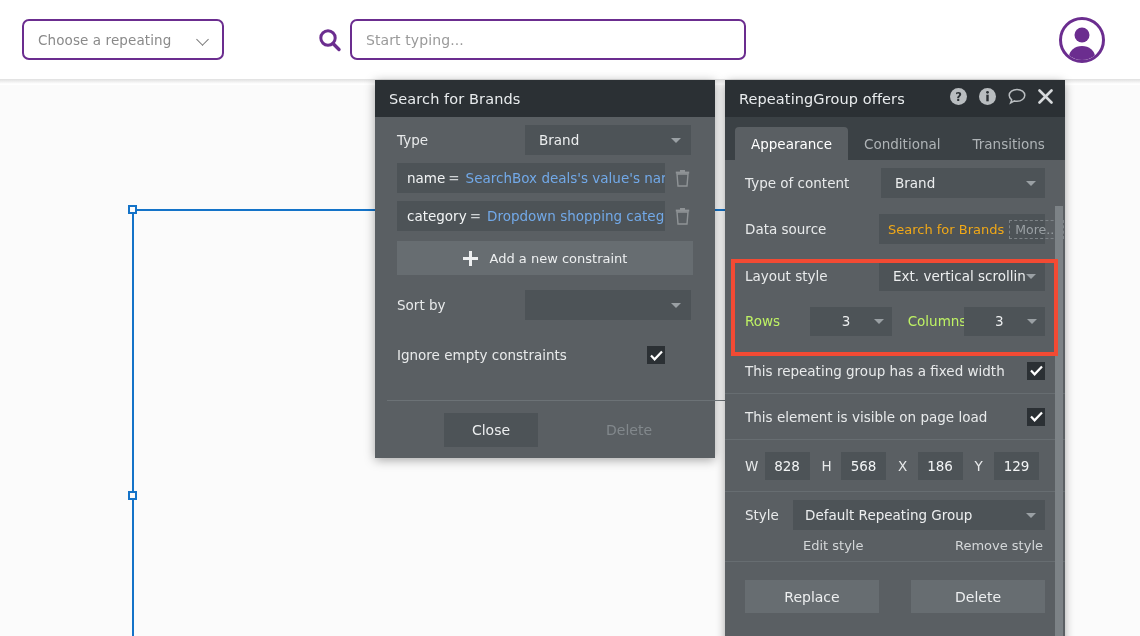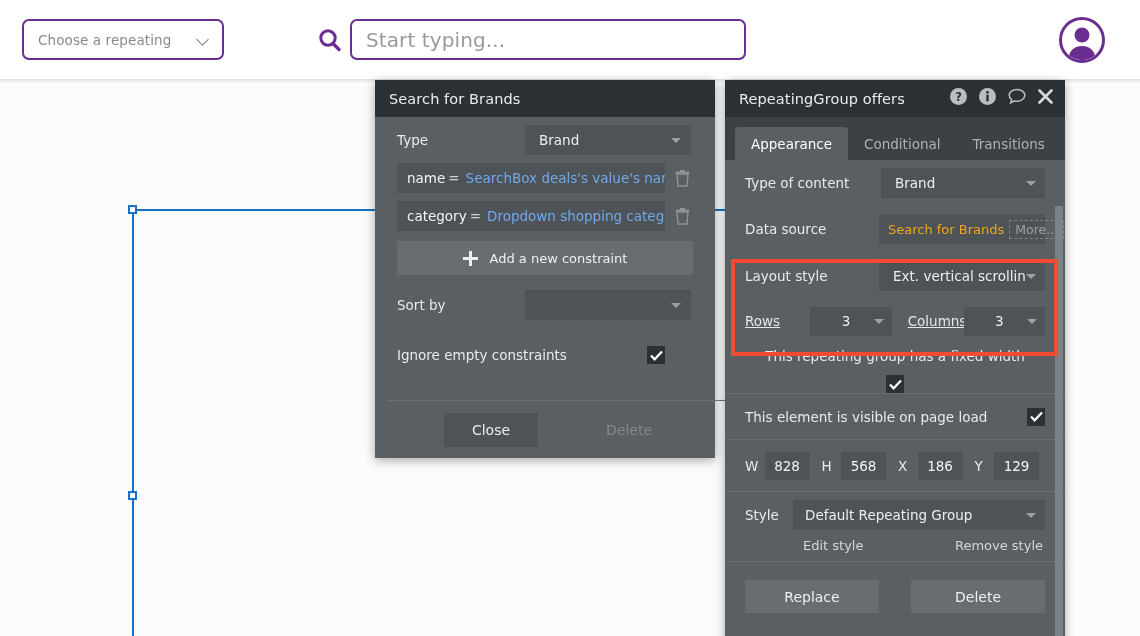--- a/index.html
+++ b/index.html
@@ -43,21 +43,21 @@
     position: absolute; left: 316px; top: 26px;
     width: 28px; height: 28px;
   }
   .search-icon-wrap svg { display: block; }
   .search-field {
     position: absolute; left: 350px; top: 19px; width: 396px; height: 41px;
     border: 2px solid #6b2d8f; border-radius: 7px; background: #fff;
     display: flex; align-items: center; padding: 0 14px;
   }
   .search-field .sf-text {
-    font-size: 20px; color: #9a9a9a; letter-spacing: .1px;
+    font-size: 14px; color: #9a9a9a; letter-spacing: .1px;
   }
   .avatar {
     position: absolute; left: 1058px; top: 16px; width: 48px; height: 48px;
   }
 
   
   .canvas {
     position: absolute; left: 0; top: 85px; width: 1140px; height: 551px;
     background: #fbfbfb;
   }
@@ -207,21 +207,21 @@
     border: 1px dashed #7d8387; padding: 1px 5px;
   }
   .red-outline {
     position: absolute; left: 731px; top: 259px; width: 327px; height: 97px;
     border: 4px solid #f34a33; pointer-events: none; z-index: 5;
   }
   .rowcol-row {
     display: flex; align-items: center; padding: 0 20px; height: 42px;
     gap: 0;
   }
-  .rc-label { font-size: 13.5px; color: #e5e5e5; text-decoration: underline; }
+  .rc-label { font-size: 13.5px; color: #bef264; }
   .small-dd {
     background: #4d5357; color: #eceeef; height: 29px; width: 86px;
     display: flex; align-items: center; padding: 0 8px; font-size: 13.5px;
     cursor: pointer;
   }
   .small-dd .sd-val { flex: 1; text-align: center; }
   .rg-check-row {
     display: flex; align-items: center; padding: 0 20px; height: 46px;
     border-bottom: 1px solid #676d71;
   }
@@ -465,21 +465,21 @@
           <span class="sd-val">3</span>
           <span class="caret"></span>
         </div>
         <span class="rc-label" style="width:72px; padding-left:16px;">Columns</span>
         <div class="small-dd">
           <span class="sd-val">3</span>
           <span class="caret"></span>
         </div>
       </div>
 
-      <div class="rg-check-row" style="margin-top:6px;flex-direction:column;">
+      <div class="rg-check-row" style="margin-top:6px;">
         <span class="rc-txt">This repeating group has a fixed width</span>
         <span class="checkbox">
           <svg width="13" height="11" viewBox="0 0 13 11">
             <path d="M1 5.5 L4.6 9.3 L12 1.4" fill="none" stroke="#ffffff" stroke-width="2.2"></path>
           </svg>
         </span>
       </div>
 
       <div class="rg-check-row">
         <span class="rc-txt">This element is visible on page load</span>

